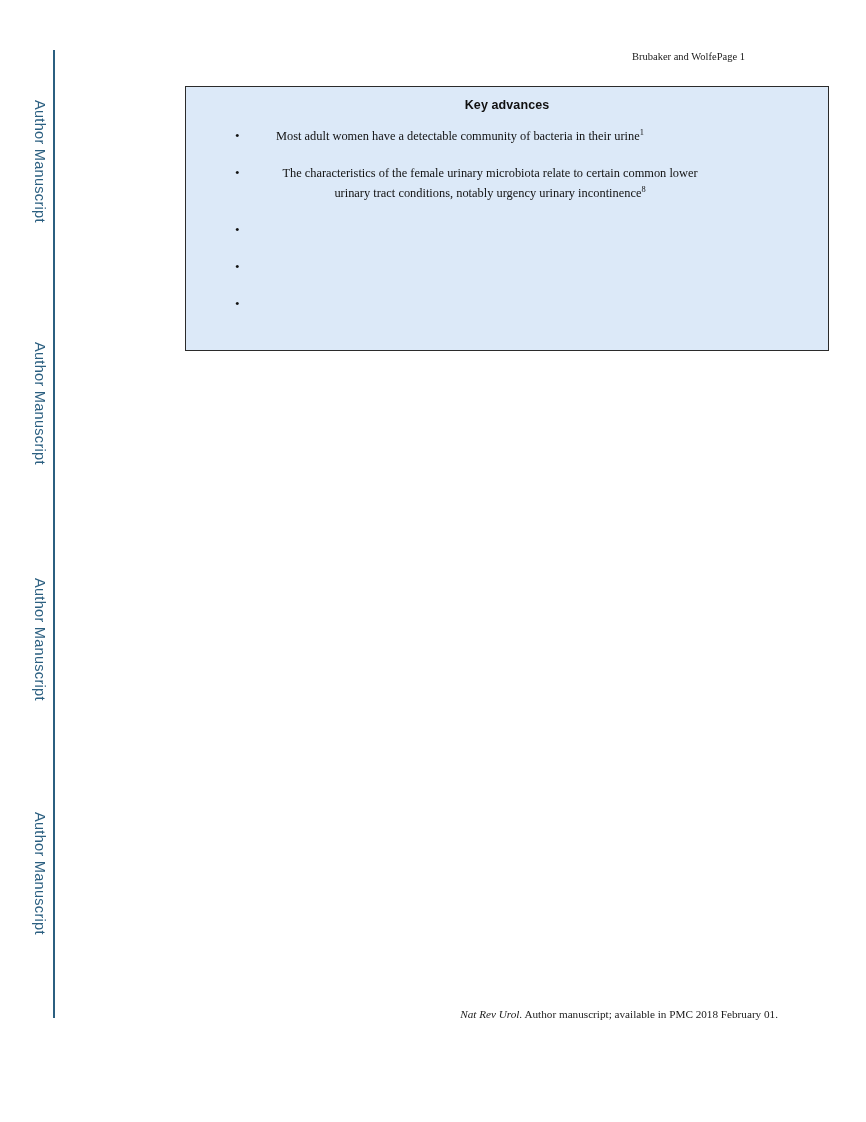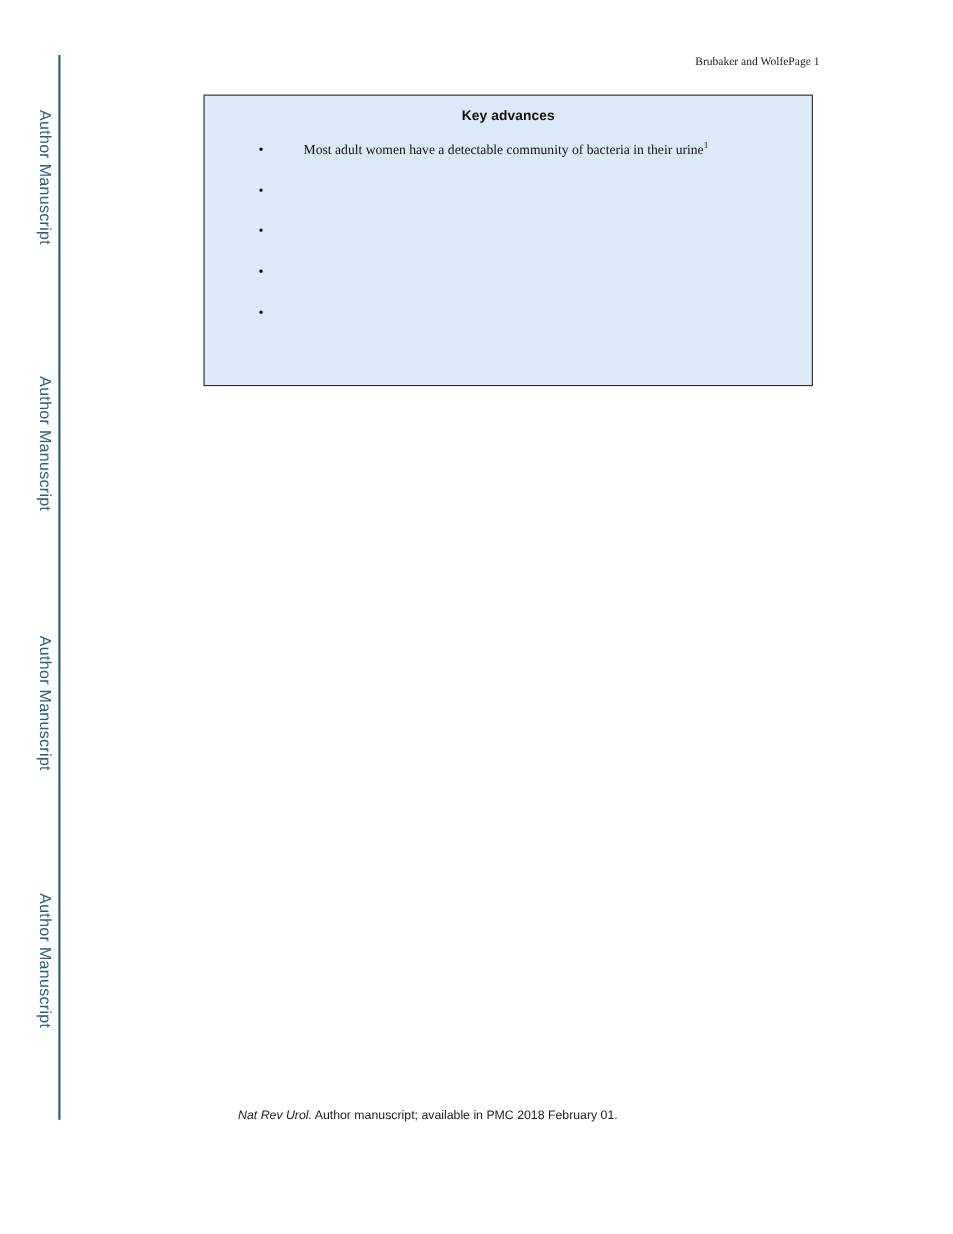--- a/index.html
+++ b/index.html
@@ -62,21 +62,21 @@
     font-family: "Liberation Serif", serif;
     font-size: 10.5px;
     color: #1a1a1a;
   }
 
   
   #key-advances-box {
     position: absolute;
     left: 185px;
     top: 86px;
-    width: 554px;
+    width: 644px;
     height: 265px;
     box-sizing: border-box;
     background: #dce9f8;
     border: 1.3px solid #2b2b2b;
   }
   #key-advances-title {
     margin: 11px 0 0 0;
     text-align: center;
     font-family: "Liberation Sans", sans-serif;
     font-weight: bold;
@@ -118,22 +118,22 @@
     vertical-align: super;
     line-height: 0;
   }
 
   
   #page-footer {
     position: absolute;
     left: 0;
     top: 1008px;
     width: 778px;
-    text-align: center;
-    font-family: Liberation Sans, sans-serif;
+    text-align: right;
+    font-family: Liberation Serif, serif;
     font-size: 11.2px;
     color: #1a1a1a;
   }
   #footer-journal {
     font-style: italic;
   }
 </style>
 </head>
 <body>
 
@@ -152,20 +152,21 @@
 
 <div id="key-advances-box">
   <div id="key-advances-title">Key advances</div>
   <ul id="key-advances-list">
       <li class="advance-item">
         <span class="advance-bullet">•</span>
         <span class="advance-text">Most adult women have a detectable community of bacteria in their urine<sup>1</sup></span>
       </li>
       <li class="advance-item">
         <span class="advance-bullet">•</span>
+        <span class="advance-text">The characteristics of the female urinary microbiota relate to certain common lower urinary tract conditions, notably urgency urinary incontinence<sup>8</sup></span>
       </li>
       <li class="advance-item">
         <span class="advance-bullet">•</span>
       </li>
       <li class="advance-item">
         <span class="advance-bullet">•</span>
       </li>
       <li class="advance-item">
         <span class="advance-bullet">•</span>
       </li>

